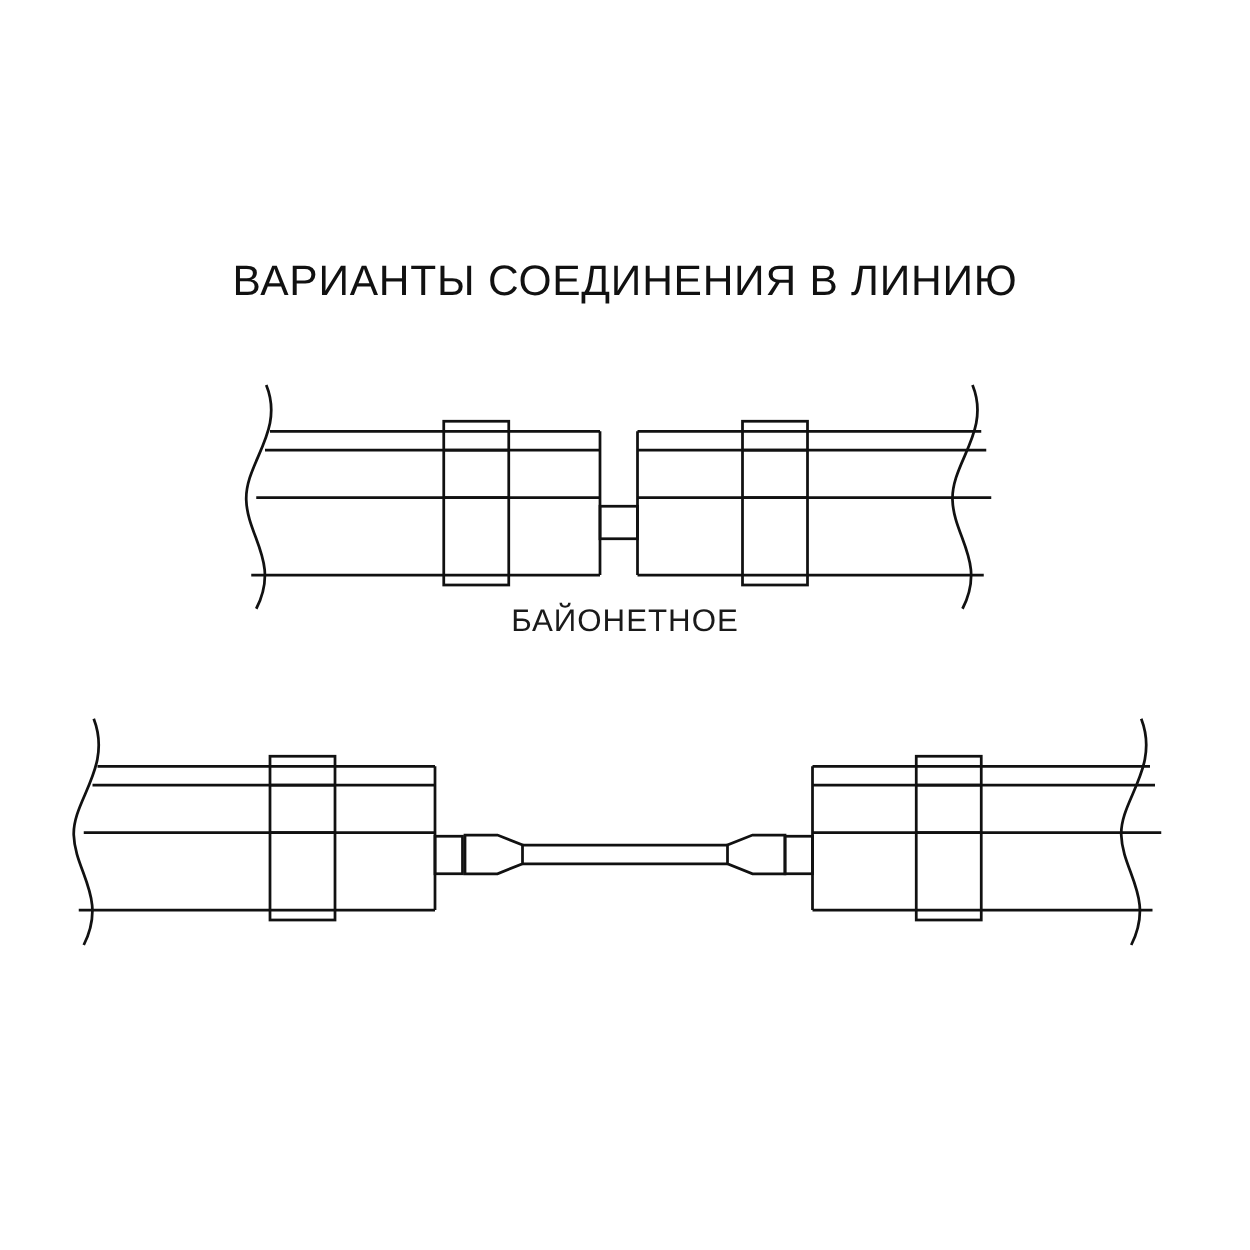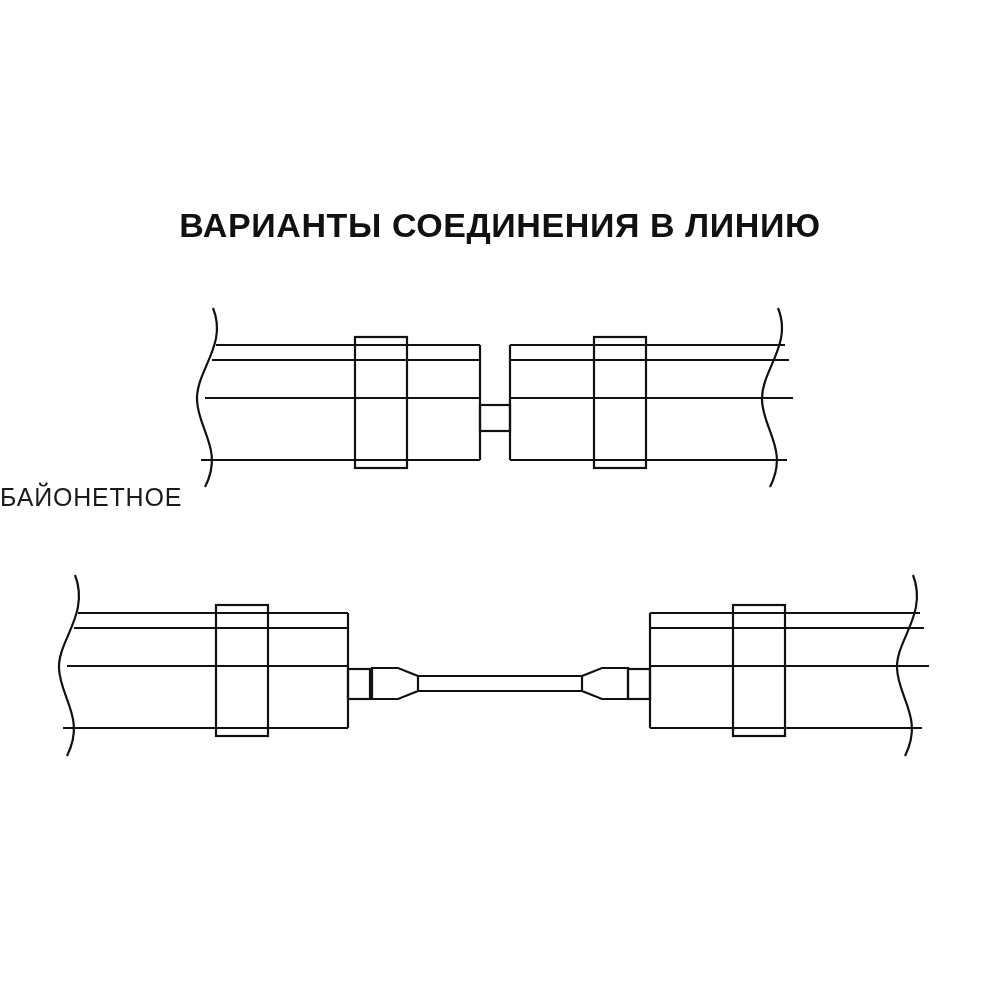--- a/index.html
+++ b/index.html
@@ -21,30 +21,30 @@
     height: 1000px;
     background: #ffffff;
   }
   #title {
     position: absolute;
     left: 0;
     top: 206px;
     width: 1000px;
     text-align: center;
     font-size: 34px;
-    font-weight: 700;
+    font-weight: 400;
     letter-spacing: 0.6px;
     color: #111111;
     white-space: nowrap;
   }
   .caption {
     position: absolute;
     width: 1000px;
     left: 0;
-    text-align: left;
+    text-align: center;
     font-size: 25px;
     font-weight: 400;
     letter-spacing: 0.8px;
     color: #1a1a1a;
     white-space: nowrap;
   }
   #caption-bayonet { top: 483px; }
   #caption-cord    { top: 753px; }
   #figures {
     position: absolute;

